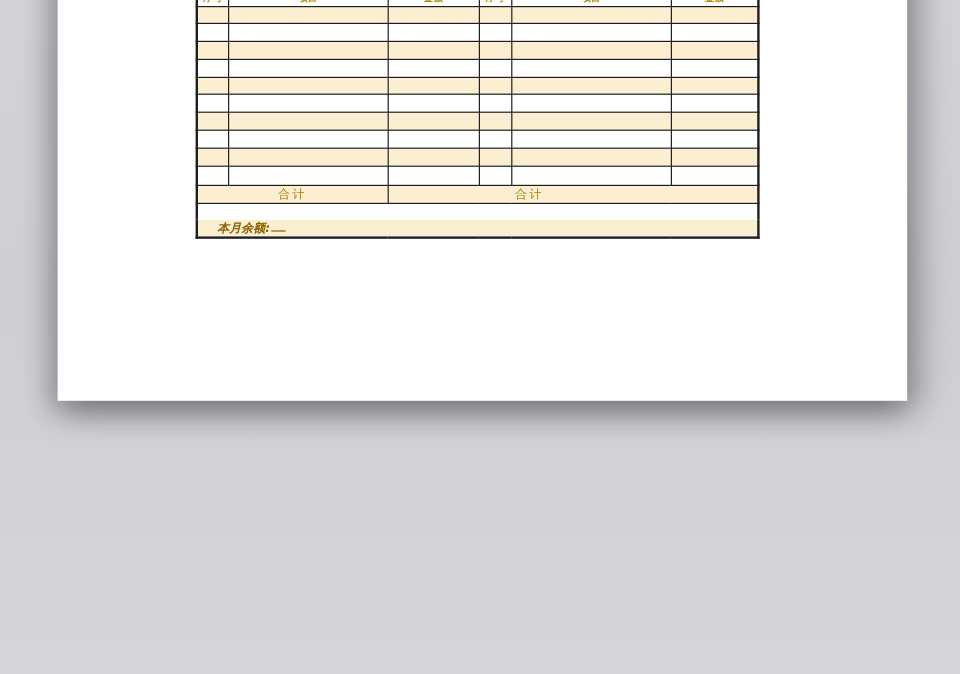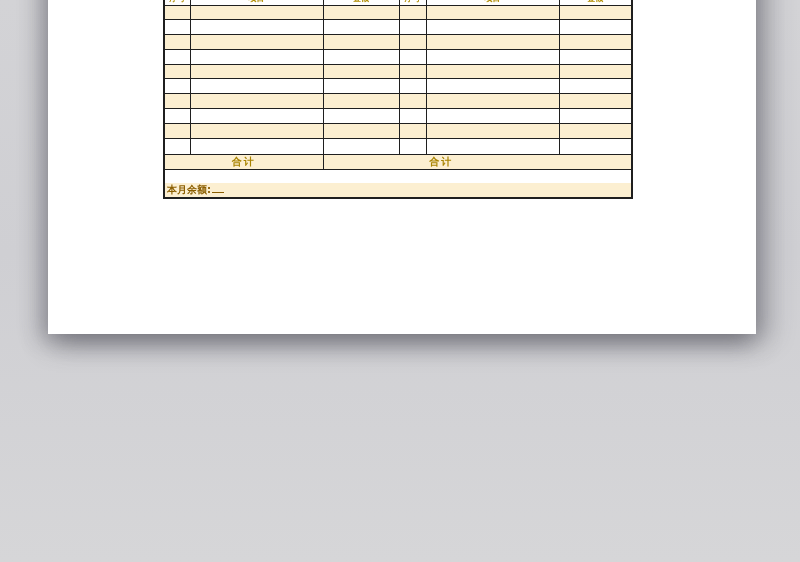--- a/index.html
+++ b/index.html
@@ -28,29 +28,29 @@
   .sheet thead th {
     background:#ffffff; color:#b08c00; font-size:8px; font-weight:bold;
     text-align:center; vertical-align:middle;
   }
   .sheet tbody tr { height:14.8px; }
   .sheet tbody tr:last-child { height:16.5px; }
   .sheet tbody tr:nth-child(odd) td { background:#fcefd1; }
   .sheet tbody tr:nth-child(even) td { background:#ffffff; }
   .sheet tfoot tr { height:13.5px; }
   .total-row td {
-    background:#fcefd1; color:#a88300; font-weight:bold; font-size:10px;
+    background:#fcefd1; color:#a88300; font-weight:normal; font-size:10px;
     text-align:center; vertical-align:middle; letter-spacing:2px;
   }
   .total-row td.total-right { border-right:hidden; }
   .total-row td.total-amount { border-left:hidden; }
   .spacer-row td { background:#ffffff; border-bottom:hidden; }
   .balance-row td {
     background:#fcefd1; border-top:hidden; text-align:left; vertical-align:middle;
-    color:#8b5e00; font-weight:bold; font-size:10px; padding-left:2px;
+    color:#8b5e00; font-weight:bold; font-size:10px; padding-left:16px;font-style:italic;
   }
   .uline {
     display:inline-block; width:12px; height:9px;
     border-bottom:1px solid #8b5e00; margin-left:1px;
   }
 </style>
 </head>
 <body>
 
 <div class="stage">

